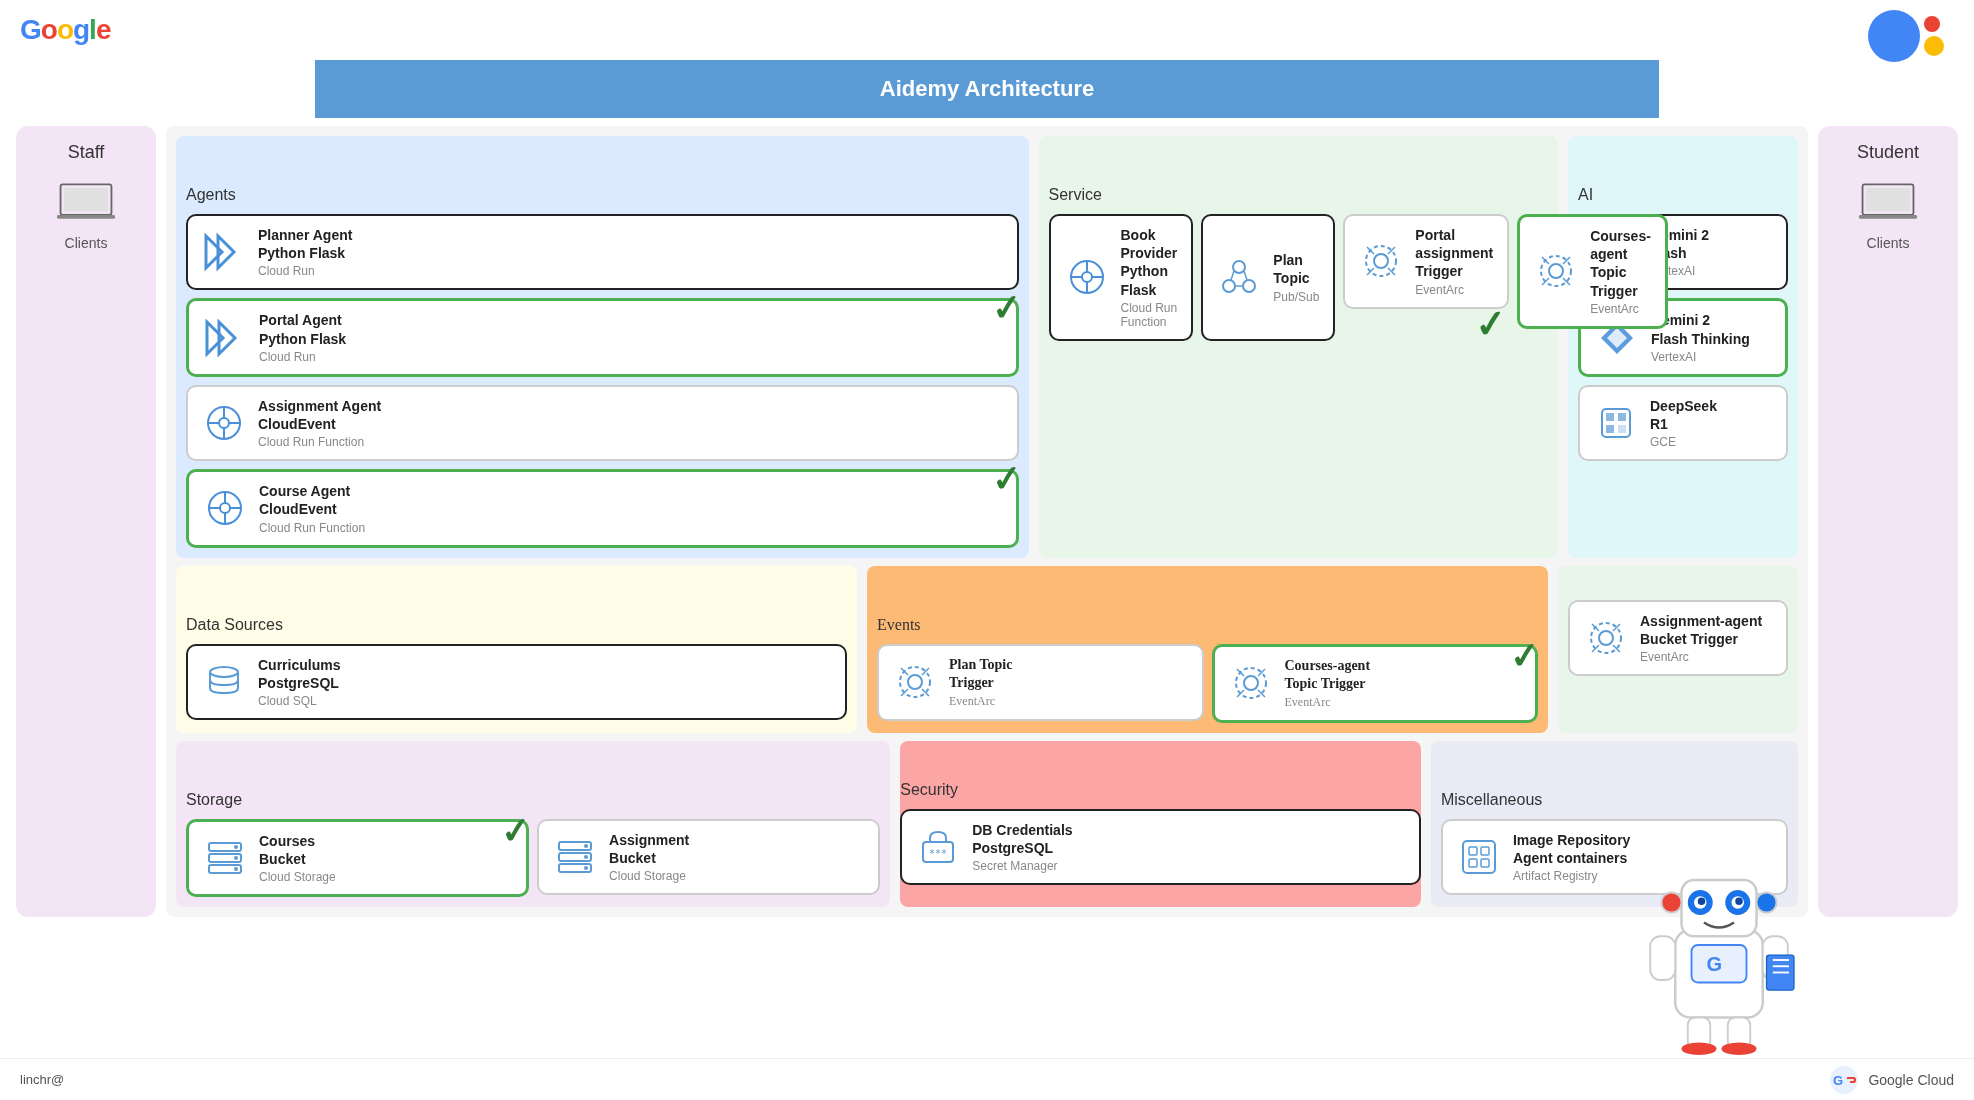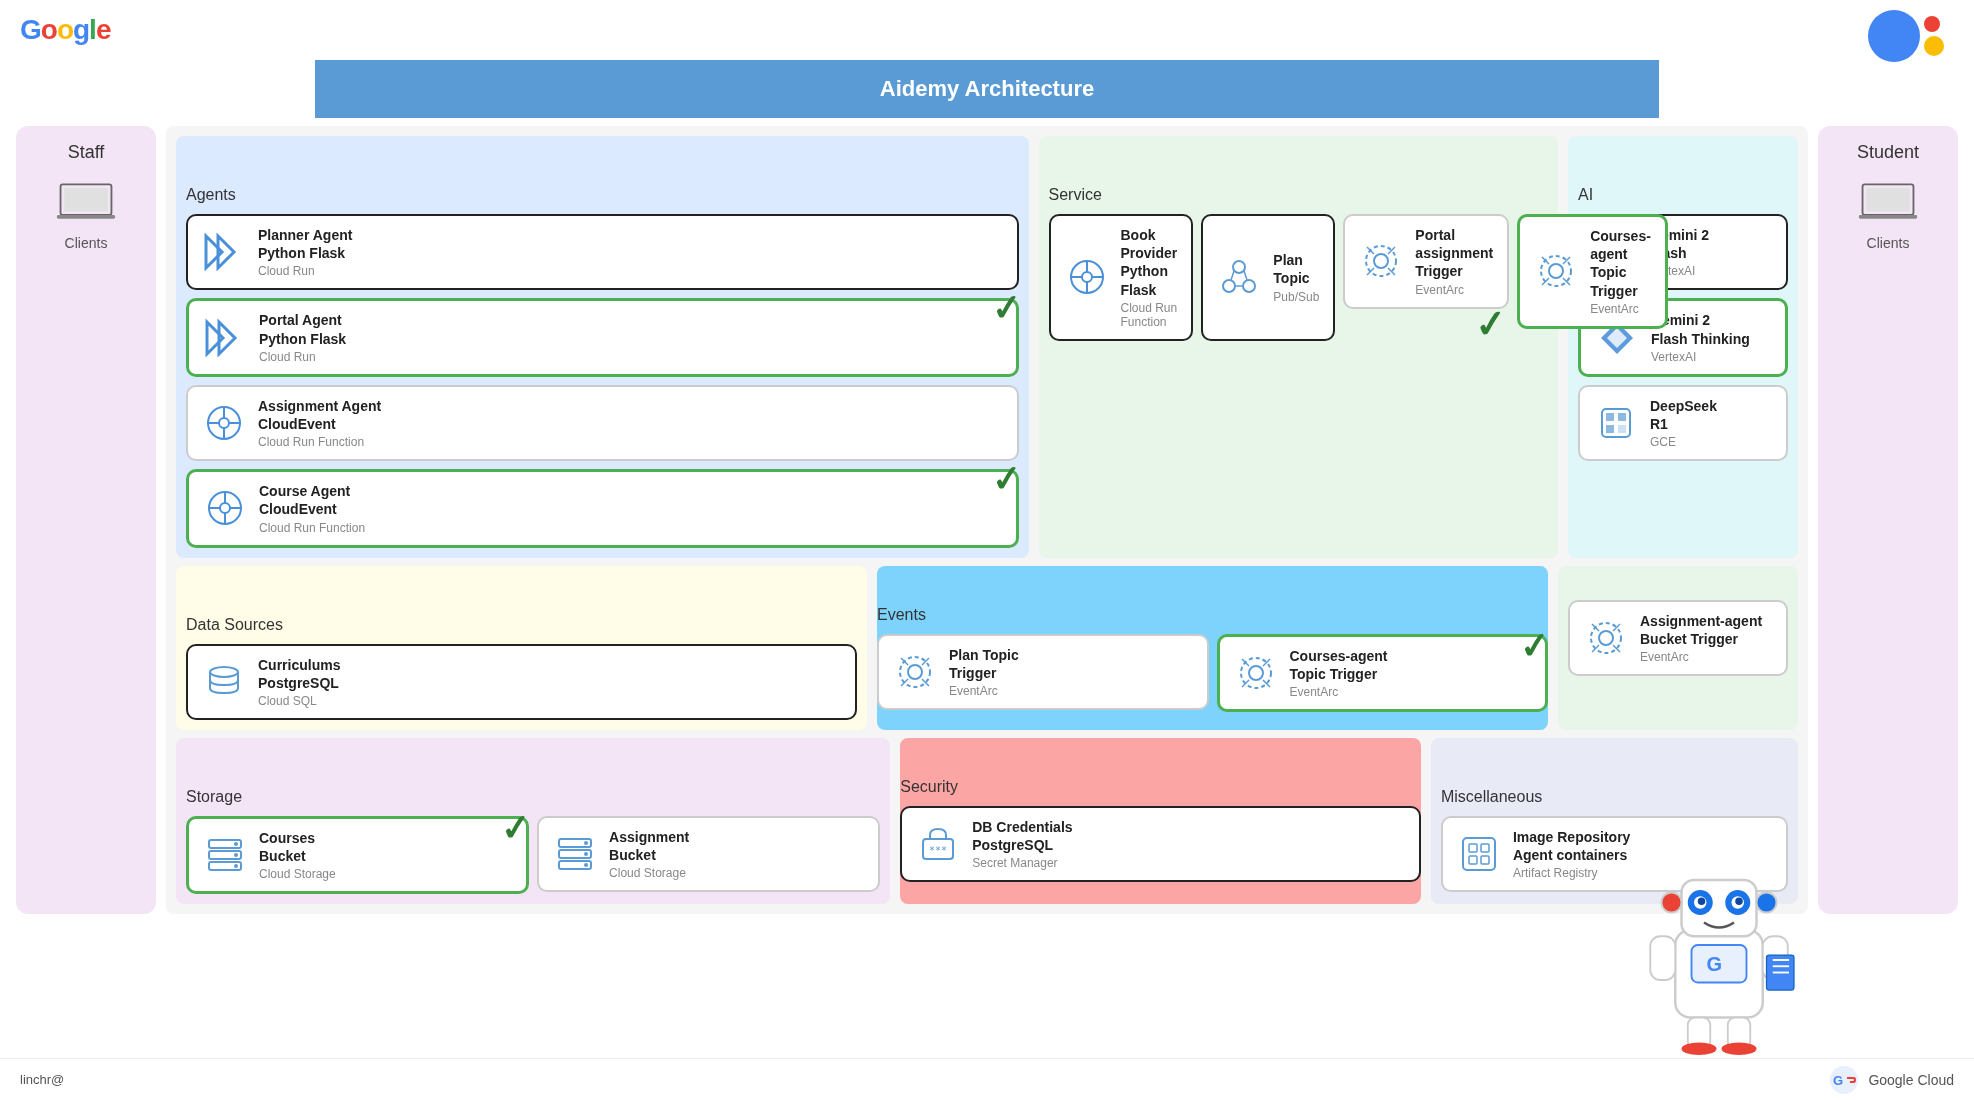--- a/index.html
+++ b/index.html
@@ -159,23 +159,25 @@
       padding: 10px;
       width: 220px;
     }
     .datasource-box {
       background: #FFFDE7;
       border-radius: 8px;
       padding: 10px;
       flex: 1;
     }
     .events-box {
-      background: #7dd3fc;
+      background: #fdba74;
       border-radius: 8px;
+      padding: 10px;
       flex: 2;
+      font-family: Liberation Serif, serif;
     }
     .storage-box {
       background: #F3E5F5;
       border-radius: 8px;
       padding: 10px;
       flex: 2;
     }
     .security-box {
       background: #fca5a5;
       border-radius: 8px;

